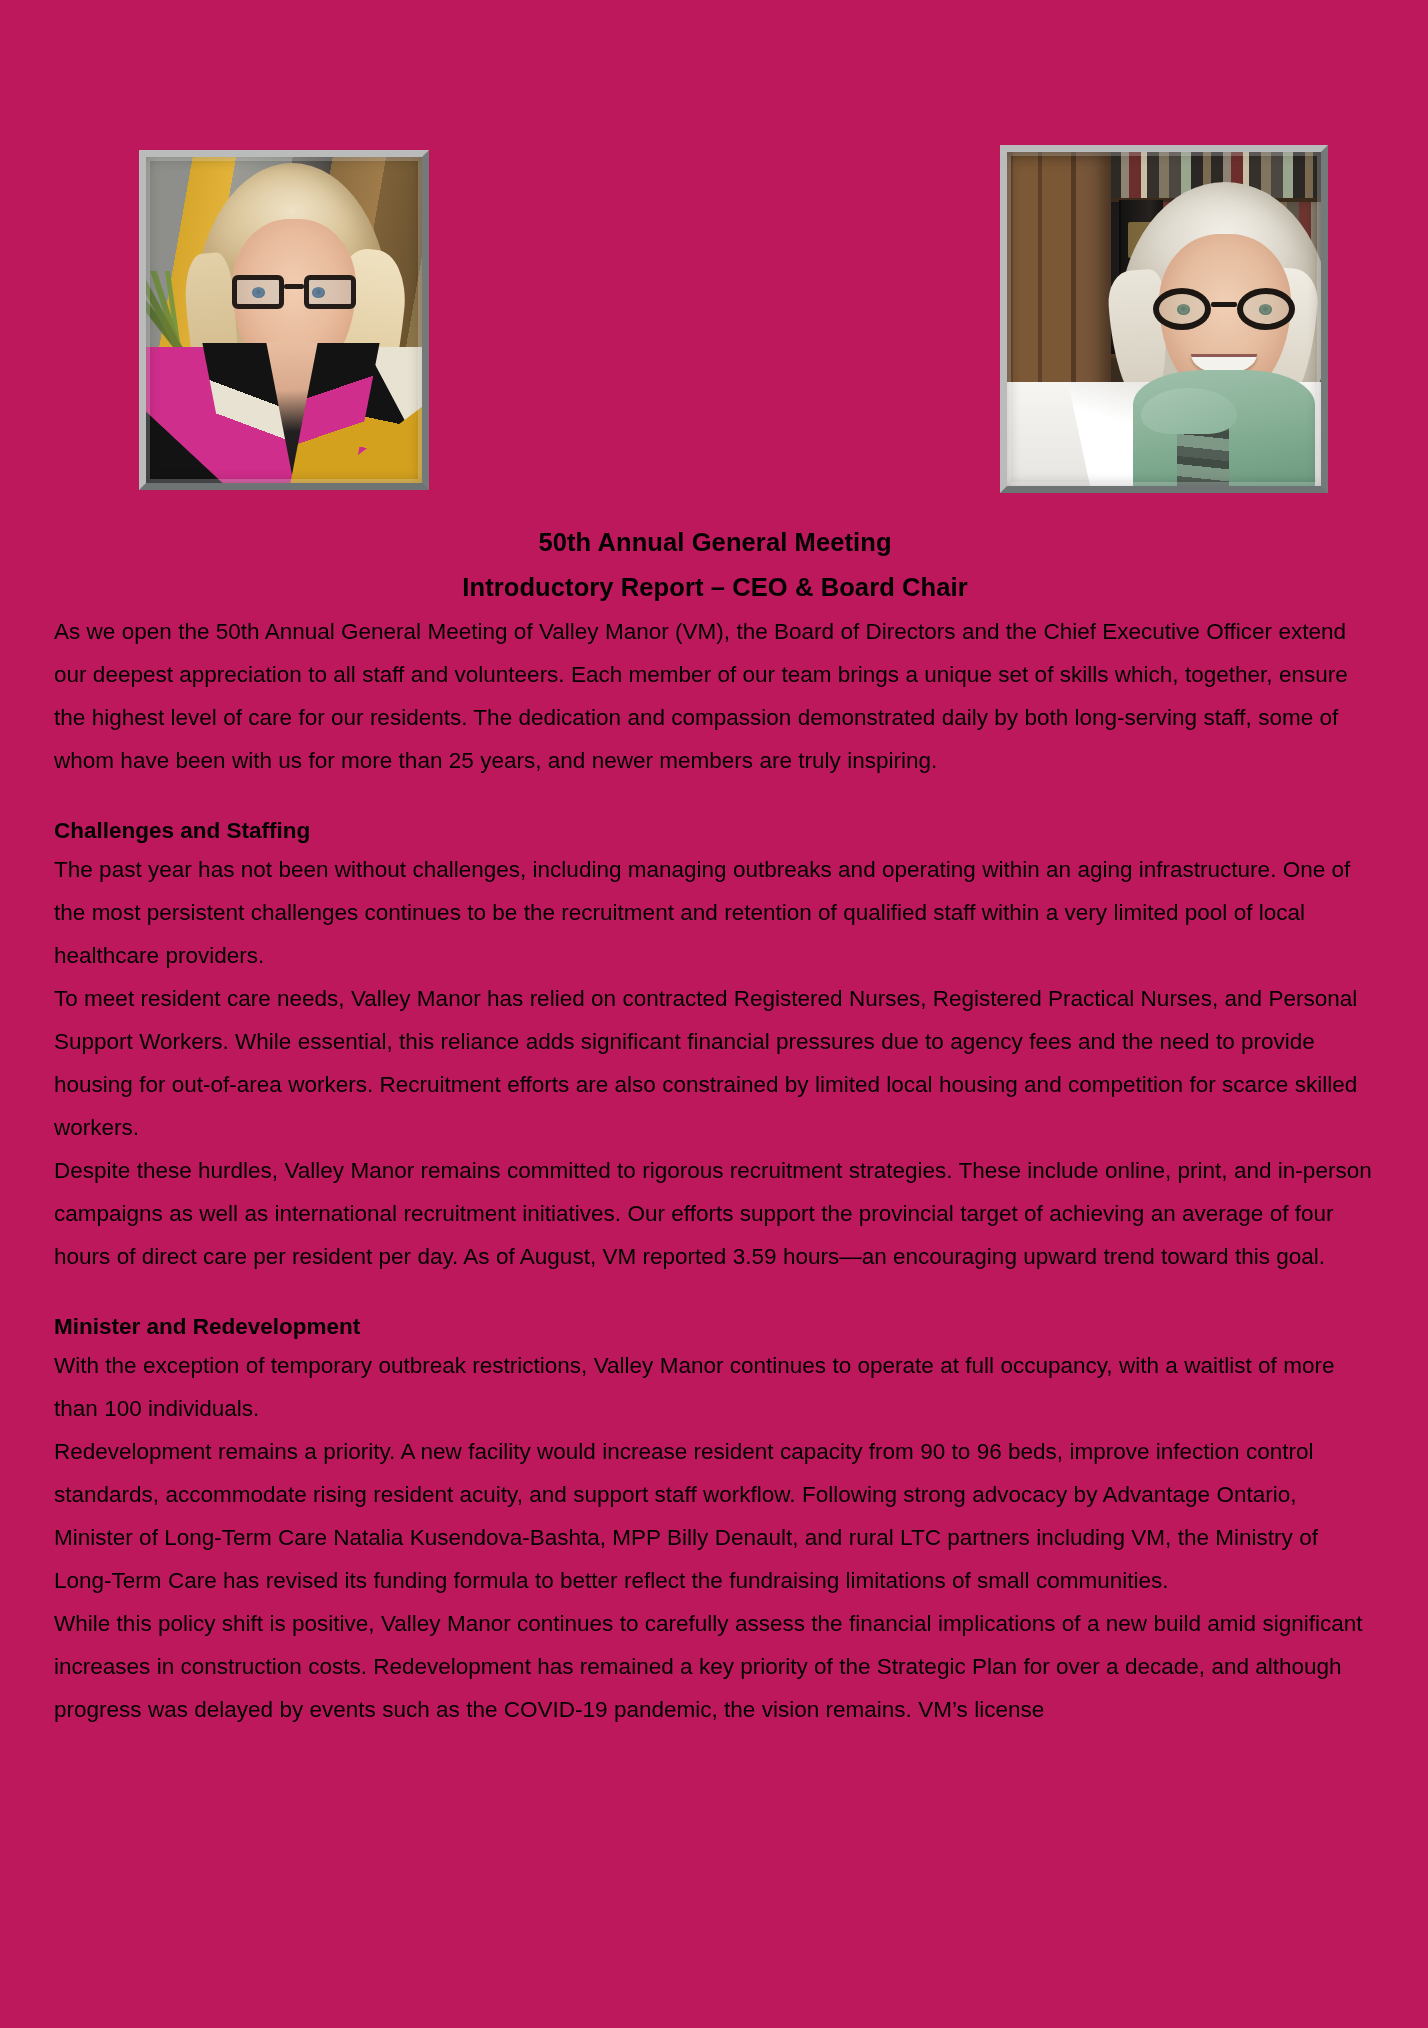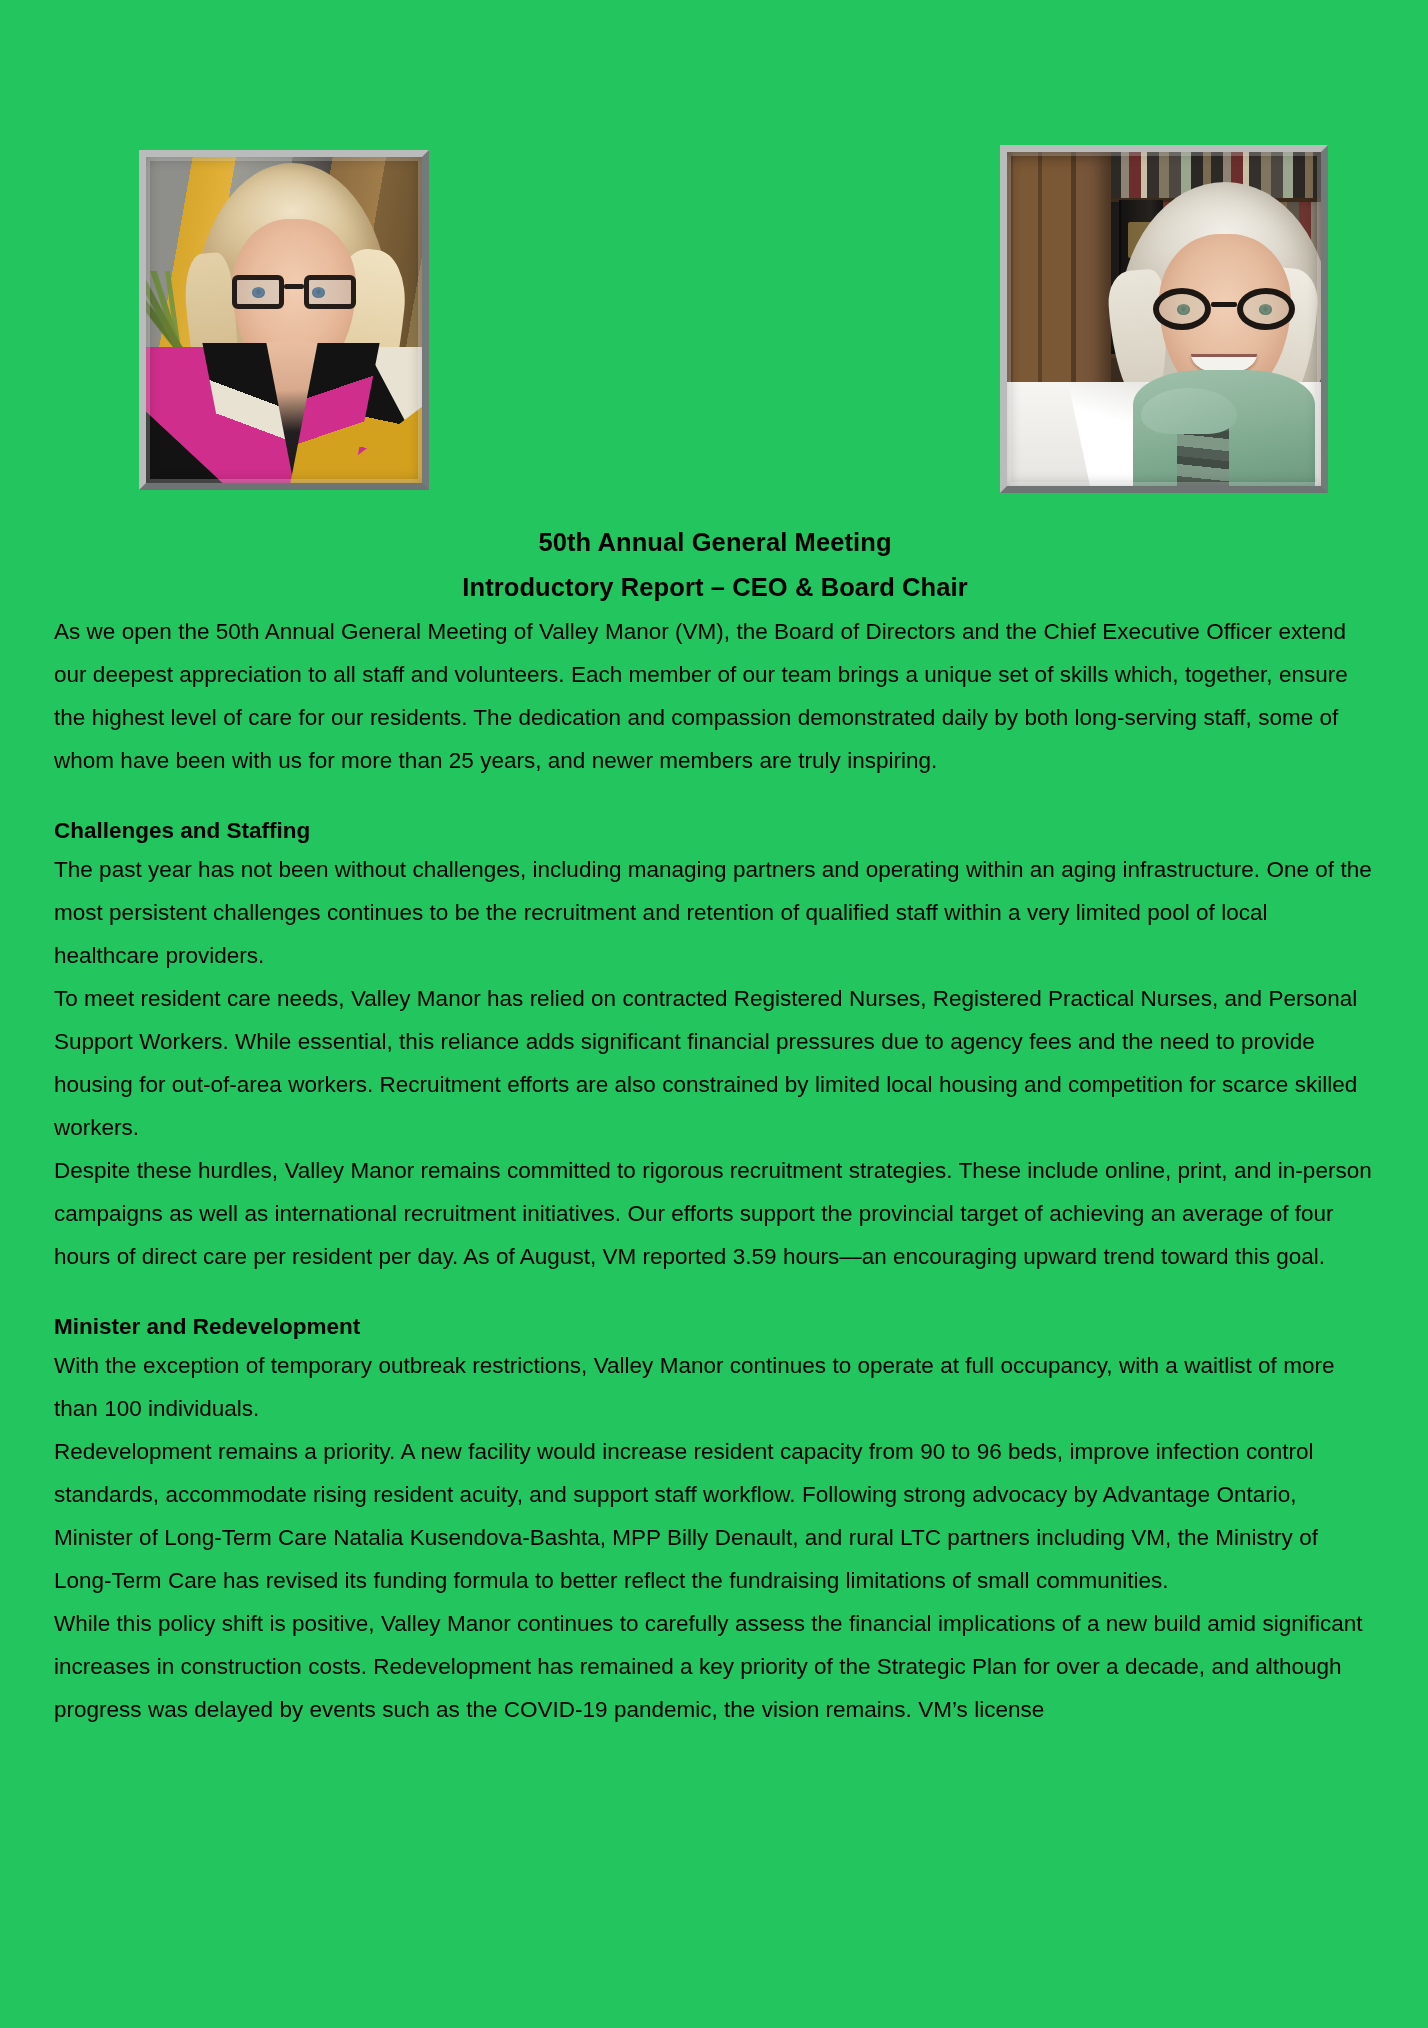--- a/index.html
+++ b/index.html
@@ -15,21 +15,21 @@
     overflow: hidden;
     font-family: "Liberation Sans", "DejaVu Sans", sans-serif;
     color: #000000;
     -webkit-font-smoothing: antialiased;
   }
 
   .page {
     position: relative;
     width: 1428px;
     height: 2028px;
-    background: #22c55e;
+    background: #be185d;
     box-sizing: border-box;
   }
 
   
   .photo-band {
     position: absolute;
     top: 0;
     left: 0;
     width: 1428px;
     height: 505px;
@@ -439,21 +439,21 @@
 
     <h1 class="doc-title">
       <span class="line">50th Annual General Meeting</span>
       <span class="line">Introductory Report – CEO &amp; Board Chair</span>
     </h1>
 
     <p class="body-text gap-after-title">As we open the 50th Annual General Meeting of Valley Manor (VM), the Board of Directors and the Chief Executive Officer extend our deepest appreciation to all staff and volunteers. Each member of our team brings a unique set of skills which, together, ensure the highest level of care for our residents. The dedication and compassion demonstrated daily by both long-serving staff, some of whom have been with us for more than 25 years, and newer members are truly inspiring.</p>
 
     <div class="section-heading gap-para">Challenges and Staffing</div>
 
-    <p class="body-text tight">The past year has not been without challenges, including managing partners and operating within an aging infrastructure. One of the most persistent challenges continues to be the recruitment and retention of qualified staff within a very limited pool of local healthcare providers.</p>
+    <p class="body-text tight">The past year has not been without challenges, including managing outbreaks and operating within an aging infrastructure. One of the most persistent challenges continues to be the recruitment and retention of qualified staff within a very limited pool of local healthcare providers.</p>
 
     <p class="body-text gap-para">To meet resident care needs, Valley Manor has relied on contracted Registered Nurses, Registered Practical Nurses, and Personal Support Workers. While essential, this reliance adds significant financial pressures due to agency fees and the need to provide housing for out-of-area workers. Recruitment efforts are also constrained by limited local housing and competition for scarce skilled workers.</p>
 
     <p class="body-text gap-para">Despite these hurdles, Valley Manor remains committed to rigorous recruitment strategies. These include online, print, and in-person campaigns as well as international recruitment initiatives. Our efforts support the provincial target of achieving an average of four hours of direct care per resident per day. As of August, VM reported 3.59 hours—an encouraging upward trend toward this goal.</p>
 
     <div class="section-heading gap-para">Minister and Redevelopment</div>
 
     <p class="body-text tight">With the exception of temporary outbreak restrictions, Valley Manor continues to operate at full occupancy, with a waitlist of more than 100 individuals.</p>
 
     <p class="body-text gap-para">Redevelopment remains a priority. A new facility would increase resident capacity from 90 to 96 beds, improve infection control standards, accommodate rising resident acuity, and support staff workflow. Following strong advocacy by Advantage Ontario, Minister of Long-Term Care Natalia Kusendova-Bashta, MPP Billy Denault, and rural LTC partners including VM, the Ministry of Long-Term Care has revised its funding formula to better reflect the fundraising limitations of small communities.</p>

